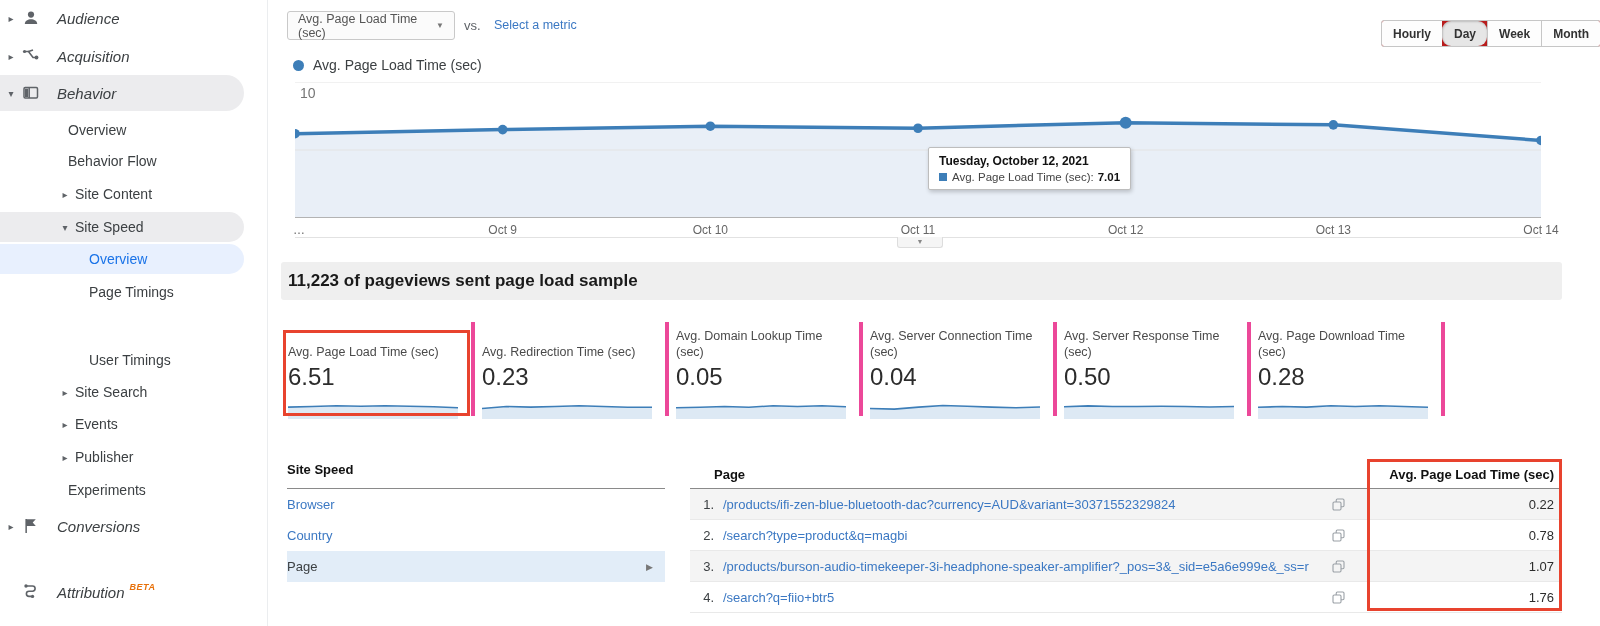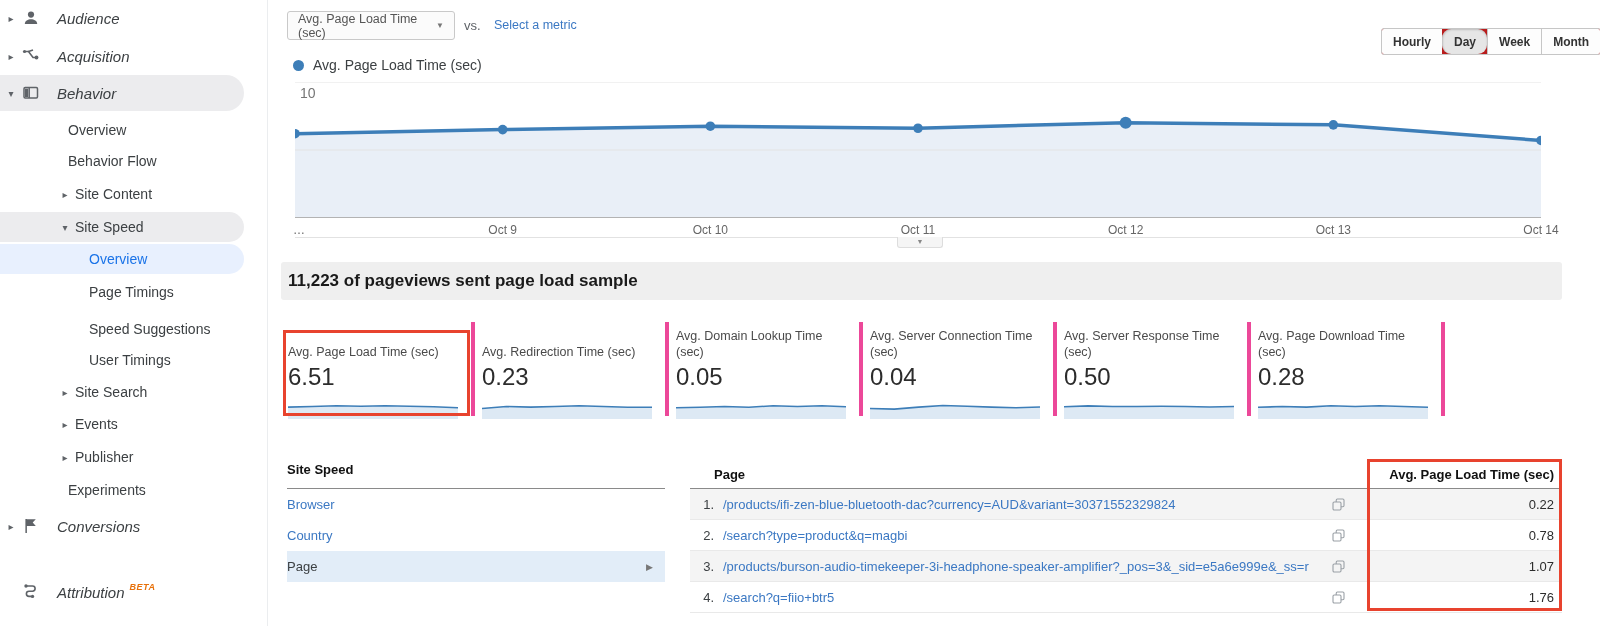--- a/index.html
+++ b/index.html
@@ -32,21 +32,21 @@
 
 
 .main{position:absolute;left:268px;top:0;width:1332px;height:518px;}
 
 .metric-dd{position:absolute;left:19px;top:11px;width:168px;height:29px;border:1px solid #c9c9c9;border-radius:3px;
   background:#fbfbfb;font-size:12.5px;color:#555;display:flex;align-items:center;padding:0 10px;cursor:pointer;}
 .metric-dd .caret{margin-left:auto;font-size:8px;color:#777;}
 .vs-lbl{position:absolute;left:196px;top:18px;font-size:13px;color:#5f6368;}
 .sel-metric{position:absolute;left:226px;top:18px;font-size:12.5px;color:var(--link);cursor:pointer;}
 
-.gran{position:absolute;left:1113px;top:28px;display:flex;border:1px solid #c6c6c6;border-radius:3px;overflow:hidden;background:#b91c1c;}
+.gran{position:absolute;left:1113px;top:20px;display:flex;border:1px solid #c6c6c6;border-radius:3px;overflow:hidden;background:#b91c1c;}
 .gran button{appearance:none;border:none;border-left:1px solid #c6c6c6;background:#fdfdfd;height:25px;padding:0 11px;
   font-family:inherit;font-size:12px;font-weight:bold;color:#333;cursor:pointer;}
 .gran button:first-child{border-left:none;}
 .gran button.active{background:#e6e6e6;box-shadow:inset 0 1px 2px rgba(0,0,0,.18);border-radius:9px;}
 
 .legend{position:absolute;left:25px;top:57px;display:flex;align-items:center;}
 .legend .dot{width:11px;height:11px;border-radius:50%;background:var(--accent);margin-right:9px;}
 .legend .lbl{font-size:14px;color:var(--txt);}
 
 .chart-wrap{position:absolute;left:27px;top:82px;width:1246px;height:136px;}
@@ -141,23 +141,20 @@
     </div>
     <div class="nav-item lvl2 witharrow pill-gray" style="top:212px">
       <span class="arrow">▾</span>
       <span class="lbl">Site Speed</span>
     </div>
     <div class="nav-item lvl3 pill-sel" style="top:244px">
       <span class="lbl">Overview</span>
     </div>
     <div class="nav-item lvl3" style="top:277px">
       <span class="lbl">Page Timings</span>
-    </div>
-    <div class="nav-item lvl3 wrap2" style="top:307px;height:44px">
-      <span class="lbl">Speed Suggestions</span>
     </div>
     <div class="nav-item lvl3" style="top:345px">
       <span class="lbl">User Timings</span>
     </div>
     <div class="nav-item lvl2 witharrow" style="top:377px">
       <span class="arrow">▸</span>
       <span class="lbl">Site Search</span>
     </div>
     <div class="nav-item lvl2 witharrow" style="top:409px">
       <span class="arrow">▸</span>
@@ -234,20 +231,28 @@
         <span style="left: 623px; transform: translateX(-50%);">Oct 11</span>
         <span style="left: 830.667px; transform: translateX(-50%);">Oct 12</span>
         <span style="left: 1038.33px; transform: translateX(-50%);">Oct 13</span>
         <span style="left: 1246px; transform: translateX(-50%);">Oct 14</span>
       </div>
     <div class="axis2"></div>
     <div class="anno-tab">
       <span>▼</span>
     </div>
 
+    <div class="tooltip">
+      <div class="date">Tuesday, October 12, 2021</div>
+      <div class="row">
+        <span class="sq"></span>
+        <span>Avg. Page Load Time (sec):</span>
+        <span class="val">7.01</span>
+      </div>
+    </div>
 
     <div class="sample-bar">11,223 of pageviews sent page load sample</div>
 
     <div class="cards">
       <div class="card">
         <div class="clabel">Avg. Page Load Time (sec)</div>
         <div class="cvalue">6.51</div>
         <svg class="sparkline" width="170" height="26" viewBox="0 0 170 26">
             <polygon points="0,14.149999999999999 24.285714285714285,13.5 48.57142857142857,12.719999999999999 72.85714285714286,13.24 97.14285714285714,12.719999999999999 121.42857142857142,13.24 145.71428571428572,13.76 170,14.8 170,26 0,26" fill="#dde9f4"></polygon>
             <polyline points="0,14.149999999999999 24.285714285714285,13.5 48.57142857142857,12.719999999999999 72.85714285714286,13.24 97.14285714285714,12.719999999999999 121.42857142857142,13.24 145.71428571428572,13.76 170,14.8" fill="none" stroke="#3d7eb8" stroke-width="1.6"></polyline>

